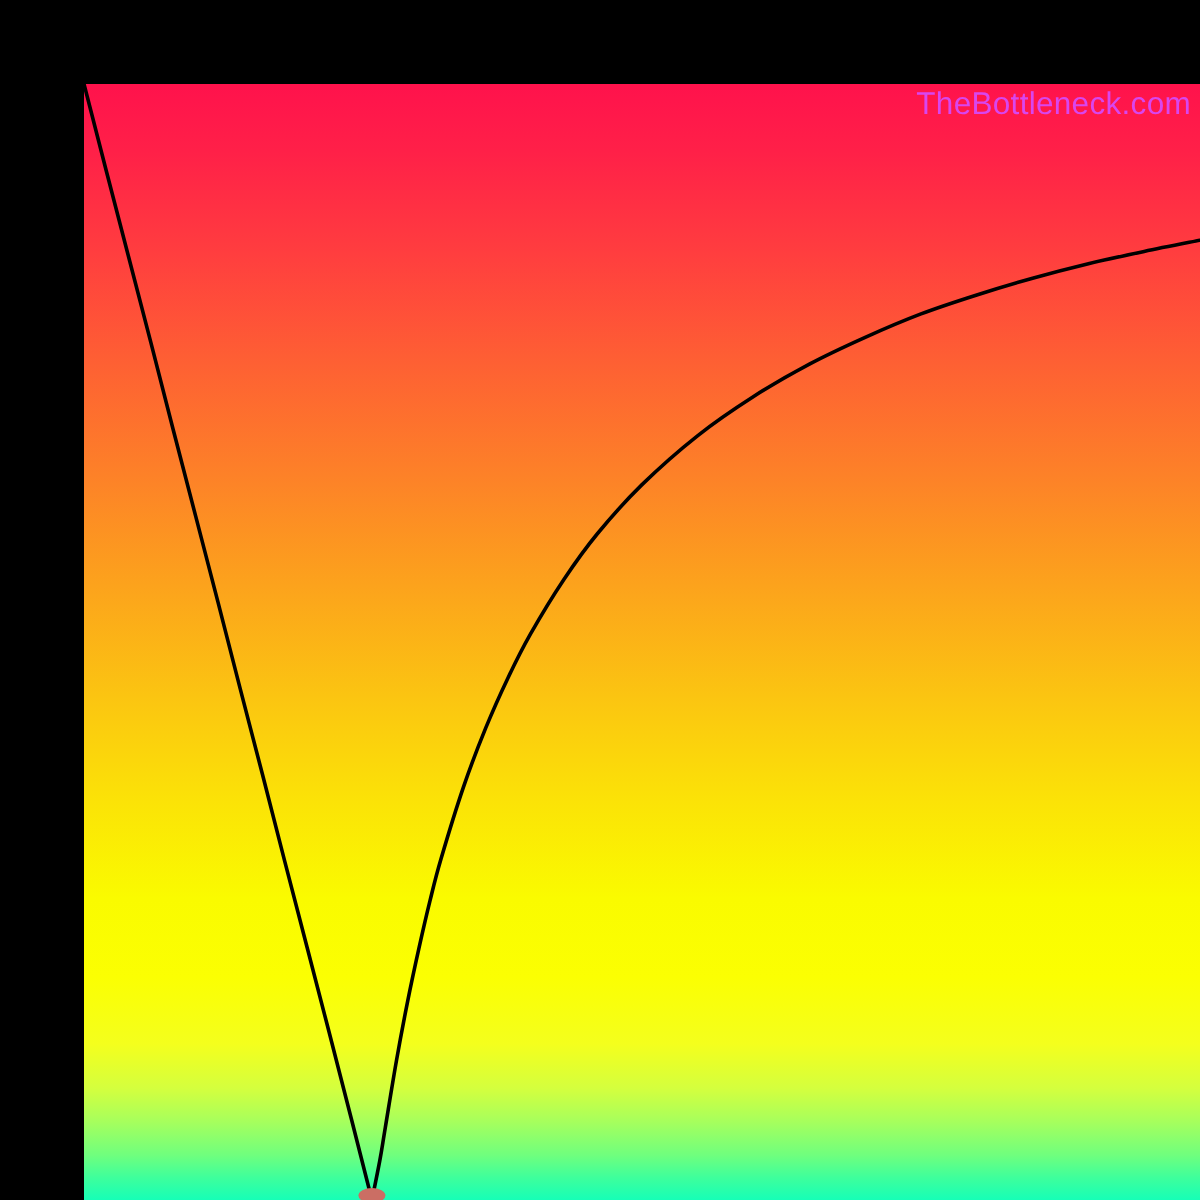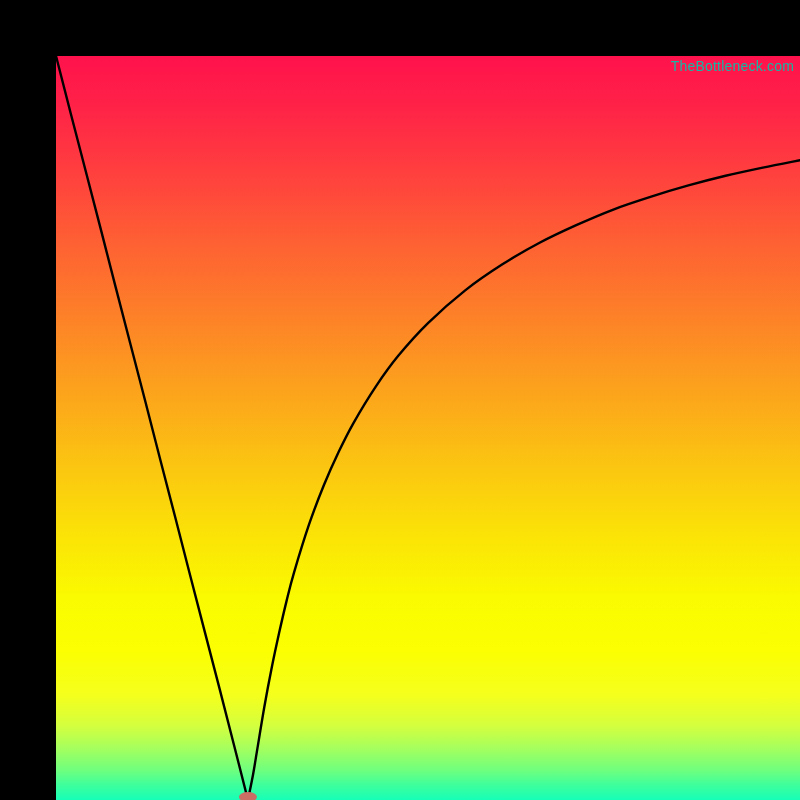--- a/index.html
+++ b/index.html
@@ -26,22 +26,22 @@
     top: 28px;
     left: 28px;
     width: 744px;
     height: 744px;
     overflow: hidden;
   }
   .watermark {
     position: absolute;
     top: 2px;
     right: 6px;
-    color: #14b8a6;
-    font-size: 14px;
+    color: #d946ef;
+    font-size: 21px;
     font-weight: 400;
     letter-spacing: 0.2px;
     z-index: 10;
     user-select: none;
   }
   svg {
     display: block;
   }
 </style>
 </head>

